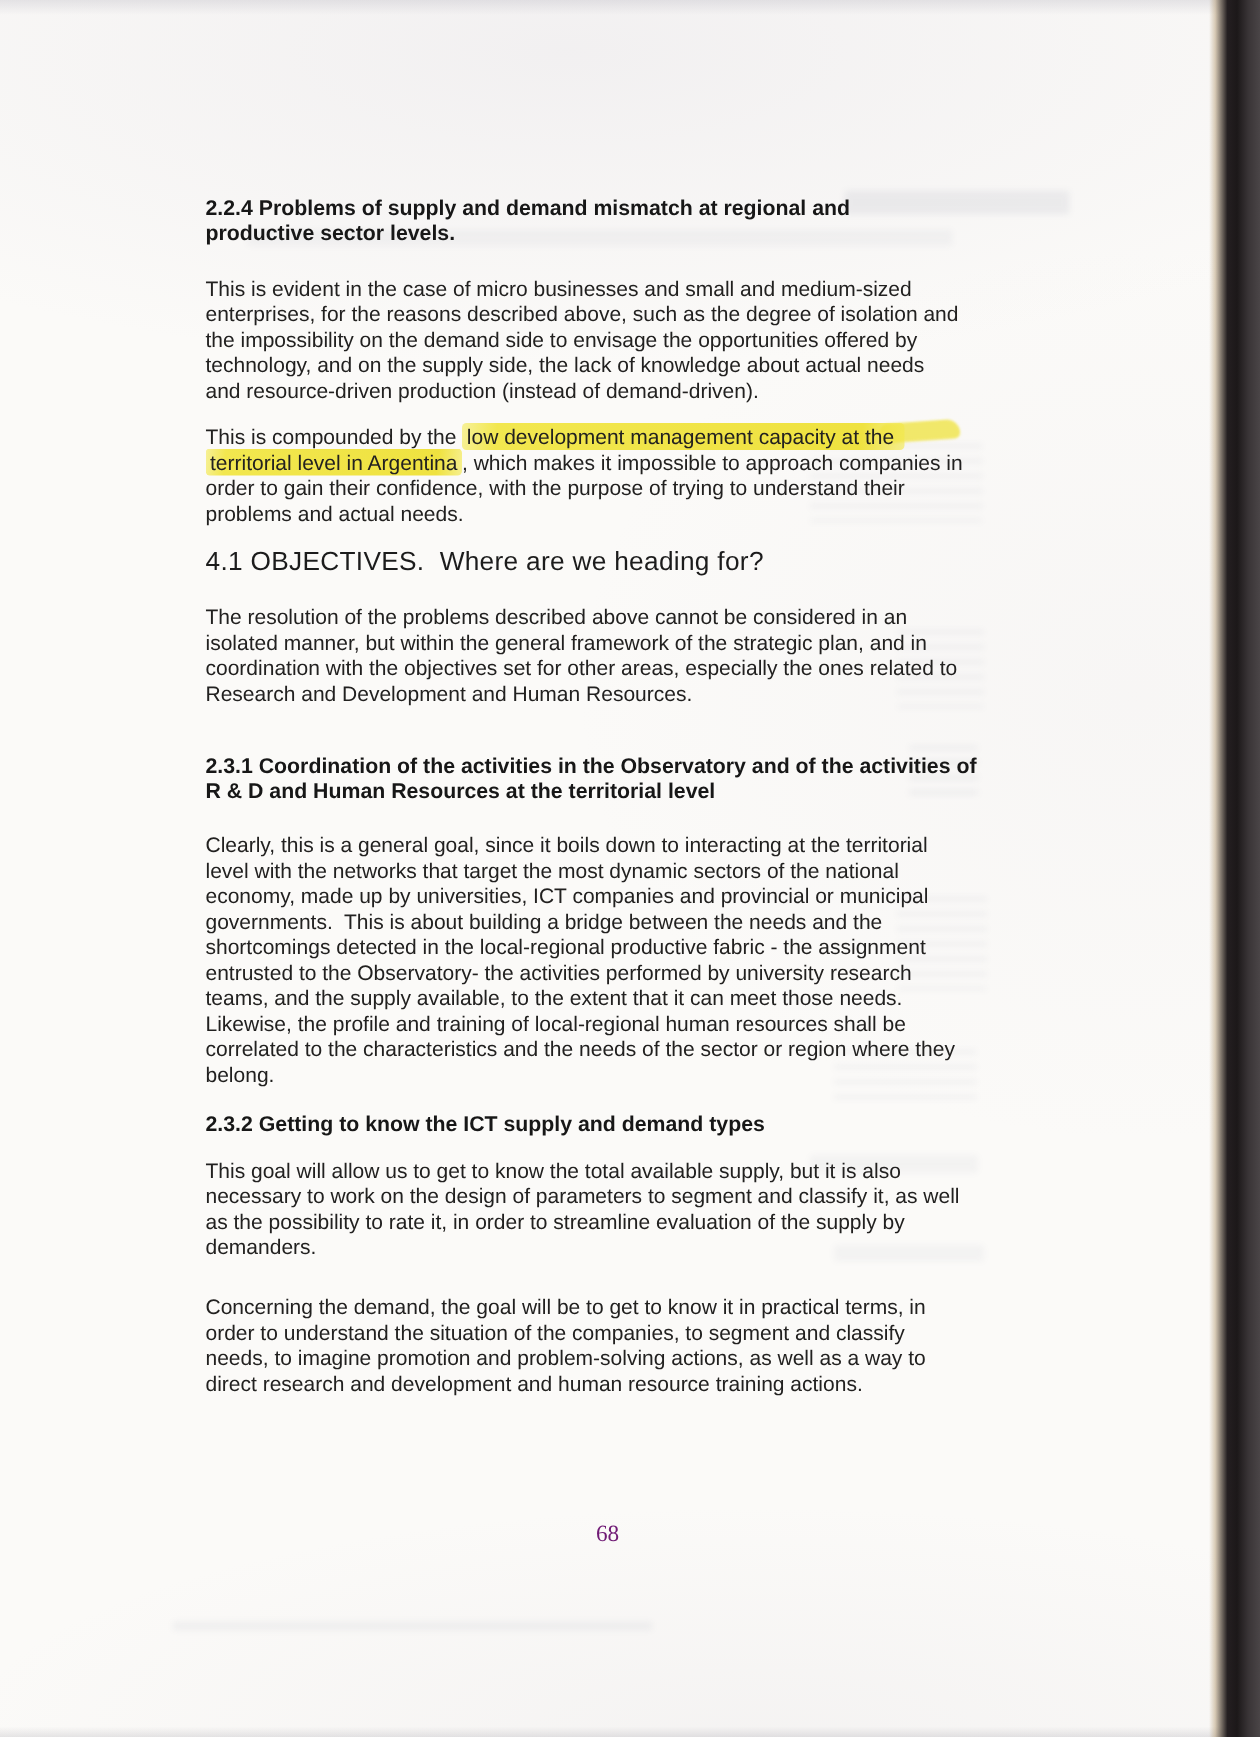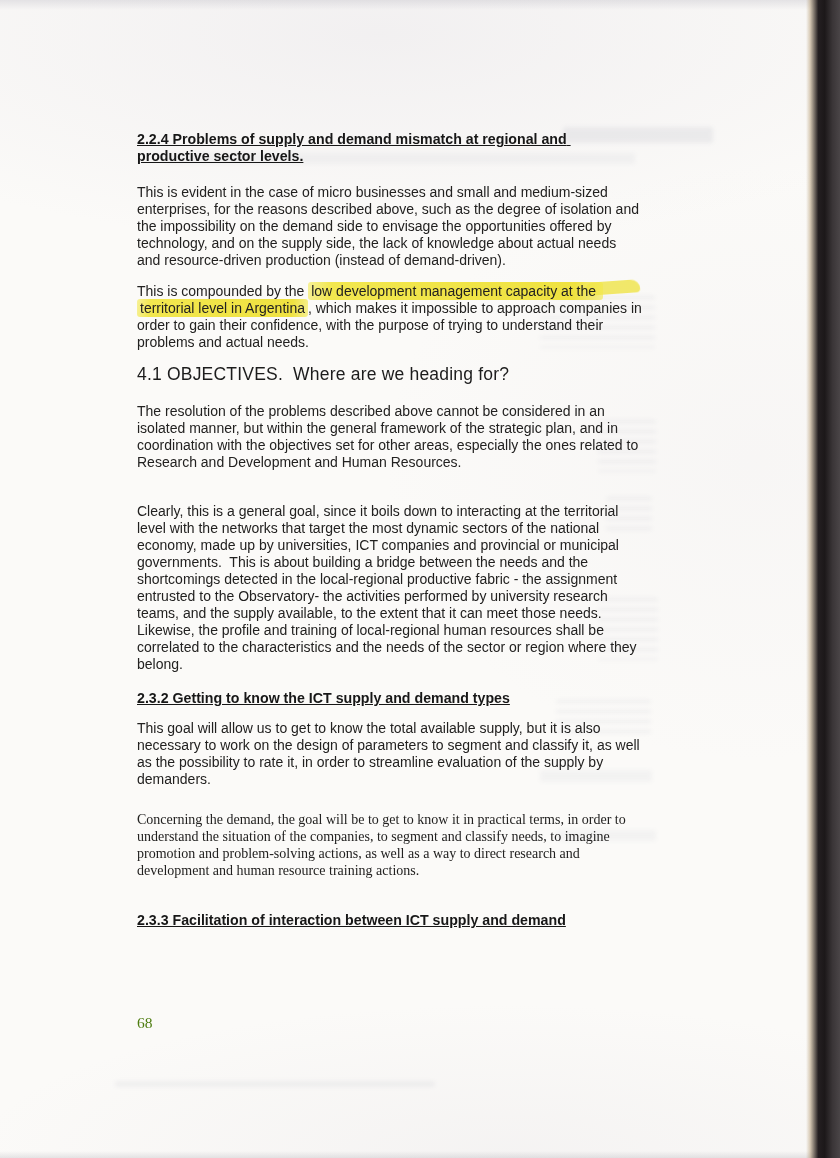--- a/index.html
+++ b/index.html
@@ -70,39 +70,38 @@
     font-size: 14px;
     line-height: 17px;
     width: 505px;
     color: #222120;
   }
   .heading {
     font-size: 14.2px;
     line-height: 17px;
     font-weight: bold;
     color: #171717;
-    text-decoration: underline;
   }
   .heading-large {
     font-size: 17.5px;
     line-height: 22px;
     font-weight: normal;
     letter-spacing: 0.2px;
     color: #1c1c1c;
   }
   .h-224 { max-width: 500px; margin-bottom: 19px; }
   .p-supply { margin-bottom: 14px; }
   .p-compounded { margin-bottom: 12px; }
   .h-23 { margin-bottom: 18px; }
   .p-objectives { margin-bottom: 32px; }
   .h-231 { max-width: 548px; margin-bottom: 18px; }
   .p-coordination { margin-bottom: 17px; }
   .h-232 { margin-bottom: 13px; }
   .p-supplytypes { margin-bottom: 23px; }
-  .p-demand { margin-bottom: 33px; font-family: Liberation Serif, serif; }
+  .p-demand { margin-bottom: 15px; }
   mark.hl {
     background: linear-gradient(97deg,
       rgba(243,233,73,0.55) 0%,
       #f2e74f 8%,
       #efe240 90%,
       rgba(243,233,73,0.6) 100%);
     color: inherit;
     padding: 1px 3px;
     border-radius: 3px;
     box-decoration-break: clone;
@@ -117,24 +116,24 @@
     opacity: 0.8;
     transform: rotate(-4deg);
     border-radius: 6px 9px 4px 6px;
     filter: blur(0.6px);
     pointer-events: none;
   }
   .page-number {
     position: absolute;
     left: 137px; top: 1014px;
     width: 536px;
-    text-align: left;
+    text-align: center;
     font-family: "Liberation Serif", "DejaVu Serif", serif;
     font-size: 15.5px;
-    color: #4d7c0f;
+    color: #701a75;
   }
 </style>
 </head>
 <body>
 
 <div class="paper-noise"></div>
 <div class="top-scan-edge"></div>
 <div class="bottom-scan-edge"></div>
 
 <div class="ghost" style="left:563px; top:127px; width:150px; height:16px; opacity:0.10;"></div>
@@ -155,28 +154,28 @@
   <h3 class="heading h-224">2.2.4 Problems of supply and demand mismatch at regional and productive sector levels.</h3>
 
   <p class="para p-supply">This is evident in the case of micro businesses and small and medium-sized enterprises, for the reasons described above, such as the degree of isolation and the impossibility on the demand side to envisage the opportunities offered by technology, and on the supply side, the lack of knowledge about actual needs and resource-driven production (instead of demand-driven).</p>
 
   <p class="para p-compounded"><span>This is compounded by the </span><mark class="hl">low development management capacity at the territorial level in Argentina</mark><span>, which makes it impossible to approach companies in order to gain their confidence, with the purpose of trying to understand their problems and actual needs.</span></p>
 
   <h2 class="heading-large h-23">4.1 OBJECTIVES.  Where are we heading for?</h2>
 
   <p class="para p-objectives">The resolution of the problems described above cannot be considered in an isolated manner, but within the general framework of the strategic plan, and in coordination with the objectives set for other areas, especially the ones related to Research and Development and Human Resources.</p>
 
+  <h3 class="heading h-231">2.3.1 Coordination of the activities in the Observatory and of the activities of R &amp; D and Human Resources at the territorial level</h3>
 
   <p class="para p-coordination">Clearly, this is a general goal, since it boils down to interacting at the territorial level with the networks that target the most dynamic sectors of the national economy, made up by universities, ICT companies and provincial or municipal governments.  This is about building a bridge between the needs and the shortcomings detected in the local-regional productive fabric - the assignment entrusted to the Observatory- the activities performed by university research teams, and the supply available, to the extent that it can meet those needs. Likewise, the profile and training of local-regional human resources shall be correlated to the characteristics and the needs of the sector or region where they belong.</p>
 
   <h3 class="heading h-232">2.3.2 Getting to know the ICT supply and demand types</h3>
 
   <p class="para p-supplytypes">This goal will allow us to get to know the total available supply, but it is also necessary to work on the design of parameters to segment and classify it, as well as the possibility to rate it, in order to streamline evaluation of the supply by demanders.</p>
 
   <p class="para p-demand">Concerning the demand, the goal will be to get to know it in practical terms, in order to understand the situation of the companies, to segment and classify needs, to imagine promotion and problem-solving actions, as well as a way to direct research and development and human resource training actions.</p>
 
-  <h3 class="heading">2.3.3 Facilitation of interaction between ICT supply and demand</h3>
 
 </div>
 
 <div class="page-number">68</div>
 
 <div class="right-scan-edge"></div>
 
 </body></html>

